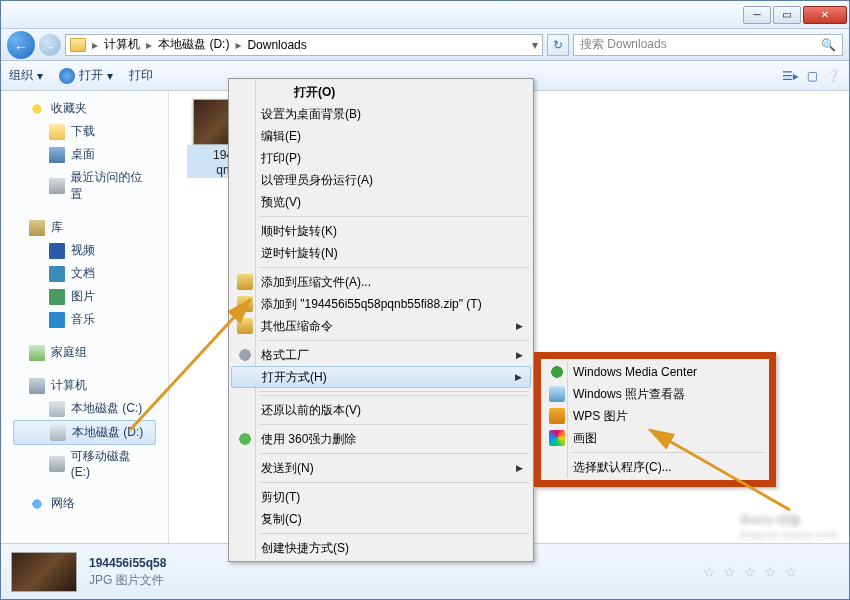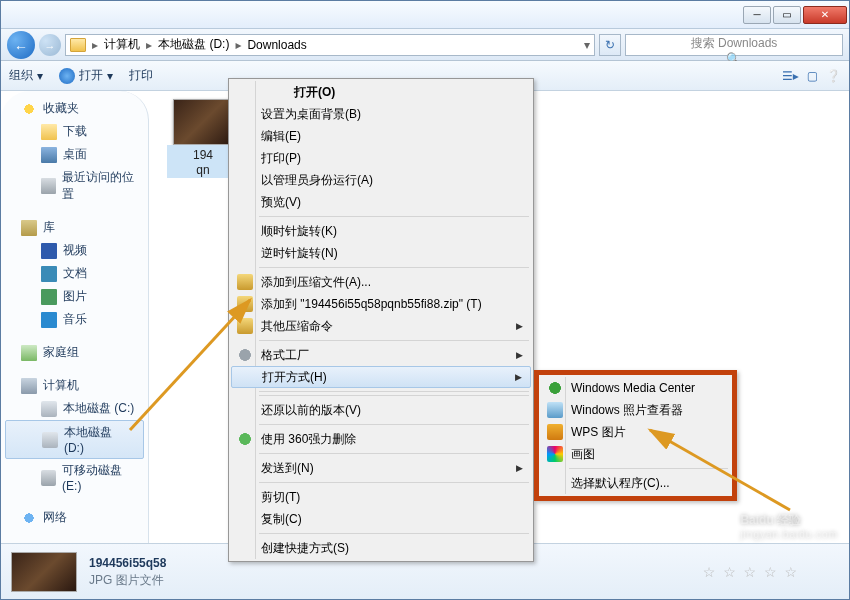--- a/index.html
+++ b/index.html
@@ -10,30 +10,30 @@
 .titlebar { height: 28px; background: linear-gradient(#f7fbff,#e3eefb); border-bottom: 1px solid #b8cadc; display: flex; align-items: center; justify-content: flex-end; padding: 0 2px; }
 .win-btn { width: 28px; height: 18px; margin-left: 2px; border: 1px solid #9aa7b4; background: linear-gradient(#f4f8fc,#d7e3ef); border-radius: 2px; display: flex; align-items: center; justify-content: center; font-size: 10px; }
 .win-close { width: 44px; background: linear-gradient(#f07a6a,#c83a2a); border-color: #8b2a1e; color: #fff; }
 
 .navbar { height: 32px; background: linear-gradient(#f2f7fd,#dde9f6); border-bottom: 1px solid #b4c4d4; display: flex; align-items: center; padding: 0 6px; gap: 4px; }
 .nav-back { width: 28px; height: 28px; border-radius: 50%; background: radial-gradient(circle at 30% 30%,#6db3f2,#1e6bc4); display: flex; align-items: center; justify-content: center; color: #fff; font-size: 14px; }
 .nav-fwd { width: 22px; height: 22px; border-radius: 50%; background: radial-gradient(circle at 30% 30%,#cde2f5,#9bb9d5); display: flex; align-items: center; justify-content: center; color: #fff; font-size: 11px; }
 .addr { flex: 1; height: 22px; background: #fff; border: 1px solid #a7b8c9; display: flex; align-items: center; padding: 0 4px; gap: 4px; }
 .addr .folder-icon { width: 16px; height: 14px; background: linear-gradient(#ffe9a8,#f0c24e); border: 1px solid #d4a43a; border-radius: 1px; }
 .crumb-sep { color: #666; padding: 0 2px; }
-.search { width: 218px; height: 22px; background: #fff; border: 1px solid #a7b8c9; display: flex; align-items: center; padding: 0 6px; color: #888; justify-content: space-between; flex-direction: column; }
+.search { width: 270px; height: 22px; background: #fff; border: 1px solid #a7b8c9; display: flex; align-items: center; padding: 0 6px; color: #888; justify-content: space-between; }
 .refresh-btn { width: 22px; height: 22px; background: linear-gradient(#f2f7fd,#dde9f6); border: 1px solid #a7b8c9; display: flex; align-items: center; justify-content: center; color: #3a70b0; }
 
 .toolbar { height: 30px; background: linear-gradient(#f6fafe,#e4eef8); border-bottom: 1px solid #c3d2e0; display: flex; align-items: center; padding: 0 8px; gap: 16px; }
 .toolbar .tb-item { display: flex; align-items: center; gap: 4px; color: #1e395b; }
 .toolbar .right { margin-left: auto; display: flex; gap: 8px; color: #3a70b0; }
 .tb-icon { width: 16px; height: 16px; }
 
 .body { flex: 1; display: flex; background: #fff; overflow: hidden; }
-.sidebar { width: 148px; background: #fafcfe; border-right: 1px solid #d7e2ec; padding: 6px 0; overflow-y: auto; position: relative; border-radius: 29px; }
+.sidebar { width: 168px; background: #fafcfe; border-right: 1px solid #d7e2ec; padding: 6px 8px; overflow-y: auto; position: relative; }
 .sidebar .section { margin-bottom: 10px; }
 .sidebar .item { display: flex; align-items: center; gap: 6px; padding: 3px 8px 3px 20px; color: #1e395b; cursor: default; }
 .sidebar .item.indent { padding-left: 40px; }
 .sidebar .item.sel { background: linear-gradient(#e8f1fb,#d5e6f7); border: 1px solid #a7c7e7; border-radius: 2px; margin: 0 4px; padding-left: 36px; }
 .sb-ico { width: 16px; height: 16px; display: inline-block; }
 .star { background: radial-gradient(circle,#ffd54a 40%,transparent 42%); }
 .folder { background: linear-gradient(#ffe9a8,#f0c24e); border-radius: 1px; }
 .drive { background: linear-gradient(#e0e6ec,#aab3bd); border-radius: 2px; }
 .removable { background: linear-gradient(#d8dde2,#9aa3ab); border-radius: 2px; }
 .net { background: radial-gradient(circle,#6db3f2 40%,transparent 42%); }
@@ -58,21 +58,21 @@
 .ctxmenu .row.hl { background: linear-gradient(#e8f1fb,#cfe2f5); border: 1px solid #a7c7e7; border-radius: 2px; }
 .ctxmenu .row .ico { position: absolute; left: 6px; width: 16px; height: 16px; }
 .ctxmenu .row .arrow { position: absolute; right: 8px; font-size: 9px; color: #333; }
 .ctxmenu .sep { height: 1px; background: #d4d4d4; margin: 3px 2px 3px 28px; }
 .gutter { position: absolute; left: 26px; top: 2px; bottom: 2px; width: 1px; background: #d4d4d4; }
 .ico.zip   { background: linear-gradient(#f4d77a,#c99a2e); border-radius: 2px; }
 .ico.gear  { background: radial-gradient(circle,#9aa3ab 50%,transparent 52%); }
 .ico.globe { background: radial-gradient(circle,#6db3f2 50%,transparent 52%); }
 .ico.d360  { background: radial-gradient(circle,#5ab85a 50%,transparent 52%); }
 
-.submenu { position: absolute; left: 534px; top: 370px; width: 203px; background: #f0f0f0; border: 5px solid #c2410c; box-shadow: 2px 2px 4px rgba(0,0,0,.25); padding: 2px; z-index: 11; }
+.submenu { position: absolute; left: 534px; top: 352px; width: 242px; background: #f0f0f0; border: 7px solid #c2410c; box-shadow: 2px 2px 4px rgba(0,0,0,.25); padding: 2px; z-index: 11; }
 .submenu .row { display: flex; align-items: center; height: 22px; padding: 0 10px 0 30px; position: relative; }
 .submenu .row .ico { position: absolute; left: 6px; width: 16px; height: 16px; border-radius: 2px; }
 .submenu .sep { height: 1px; background: #d4d4d4; margin: 3px 2px 3px 28px; }
 .submenu .gutter { left: 26px; }
 .ico.wmc { background: radial-gradient(circle,#3aa03a 50%,transparent 52%); }
 .ico.viewer { background: linear-gradient(#bfe1f6,#5a9bc9); }
 .ico.wps { background: linear-gradient(#f0b030,#d07a10); }
 .ico.paint { background: conic-gradient(#e06,#fc0,#0c6,#09f,#e06); border-radius: 50%; }
 
 .details { position: absolute; left: 0; right: 0; bottom: 0; height: 56px; background: linear-gradient(#f2f7fd,#e4eef8); border-top: 1px solid #c3d2e0; display: flex; align-items: center; padding: 0 10px; gap: 12px; }

